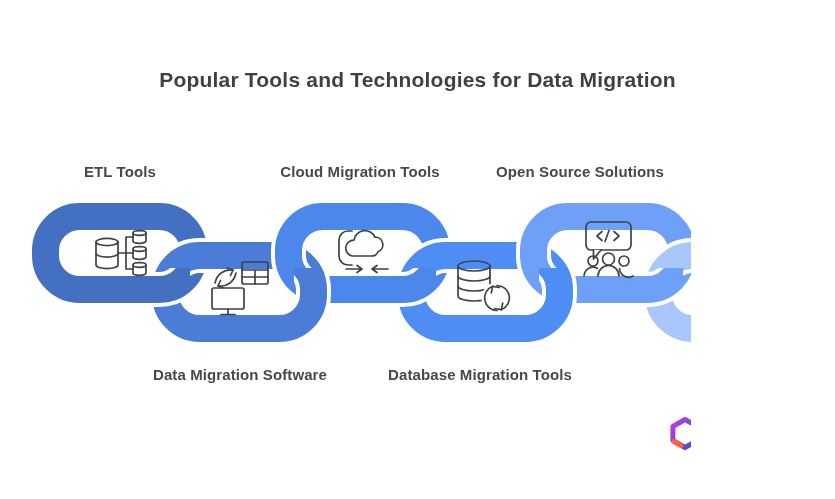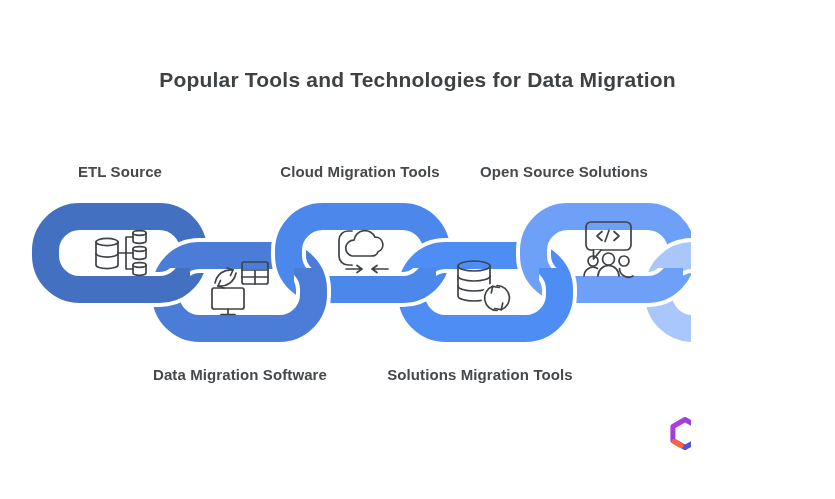--- a/index.html
+++ b/index.html
@@ -185,25 +185,25 @@
         <path d="M740,301.5 L740,304.8"></path>
         <path d="M734.7,299.3 L732.4,301.6"></path>
         <path d="M732.5,294 L729.2,294"></path>
         <path d="M734.7,288.7 L732.4,286.4"></path>
         <path d="M740,286.5 L740,283.2"></path>
         <path d="M745.3,288.7 L747.6,286.4"></path>
       </g>
     </g>
   </svg>
 
-  <div class="item-label lbl-top" style="left:120px;">ETL Source</div>
+  <div class="item-label lbl-top" style="left:120px;">ETL Tools</div>
   <div class="item-label lbl-top" style="left:360px;text-align:center;">Cloud Migration Tools</div>
-  <div class="item-label lbl-top" style="left:564px;">Open Source Solutions</div>
+  <div class="item-label lbl-top" style="left:580px;">Open Source Solutions</div>
   <div class="item-label lbl-bottom" style="left:240px;">Data Migration Software</div>
-  <div class="item-label lbl-bottom" style="left:480px;">Solutions Migration Tools</div>
+  <div class="item-label lbl-bottom" style="left:480px;">Database Migration Tools</div>
 
   <div class="logo">
     <svg width="32" height="34" viewBox="668 417 32 34">
       <polygon points="685,419.5 672.9,426.5 672.9,440.5 685,447.5 697.1,440.5 697.1,426.5" fill="none" stroke="url(#cubeGrad2)" stroke-width="5" stroke-linejoin="round"></polygon>
       <defs>
         <linearGradient id="cubeGrad2" x1="0" y1="0" x2="1" y2="1">
           <stop offset="0" stop-color="#C238E4"></stop>
           <stop offset="0.55" stop-color="#7A48DA"></stop>
           <stop offset="1" stop-color="#2B58C8"></stop>
         </linearGradient>

